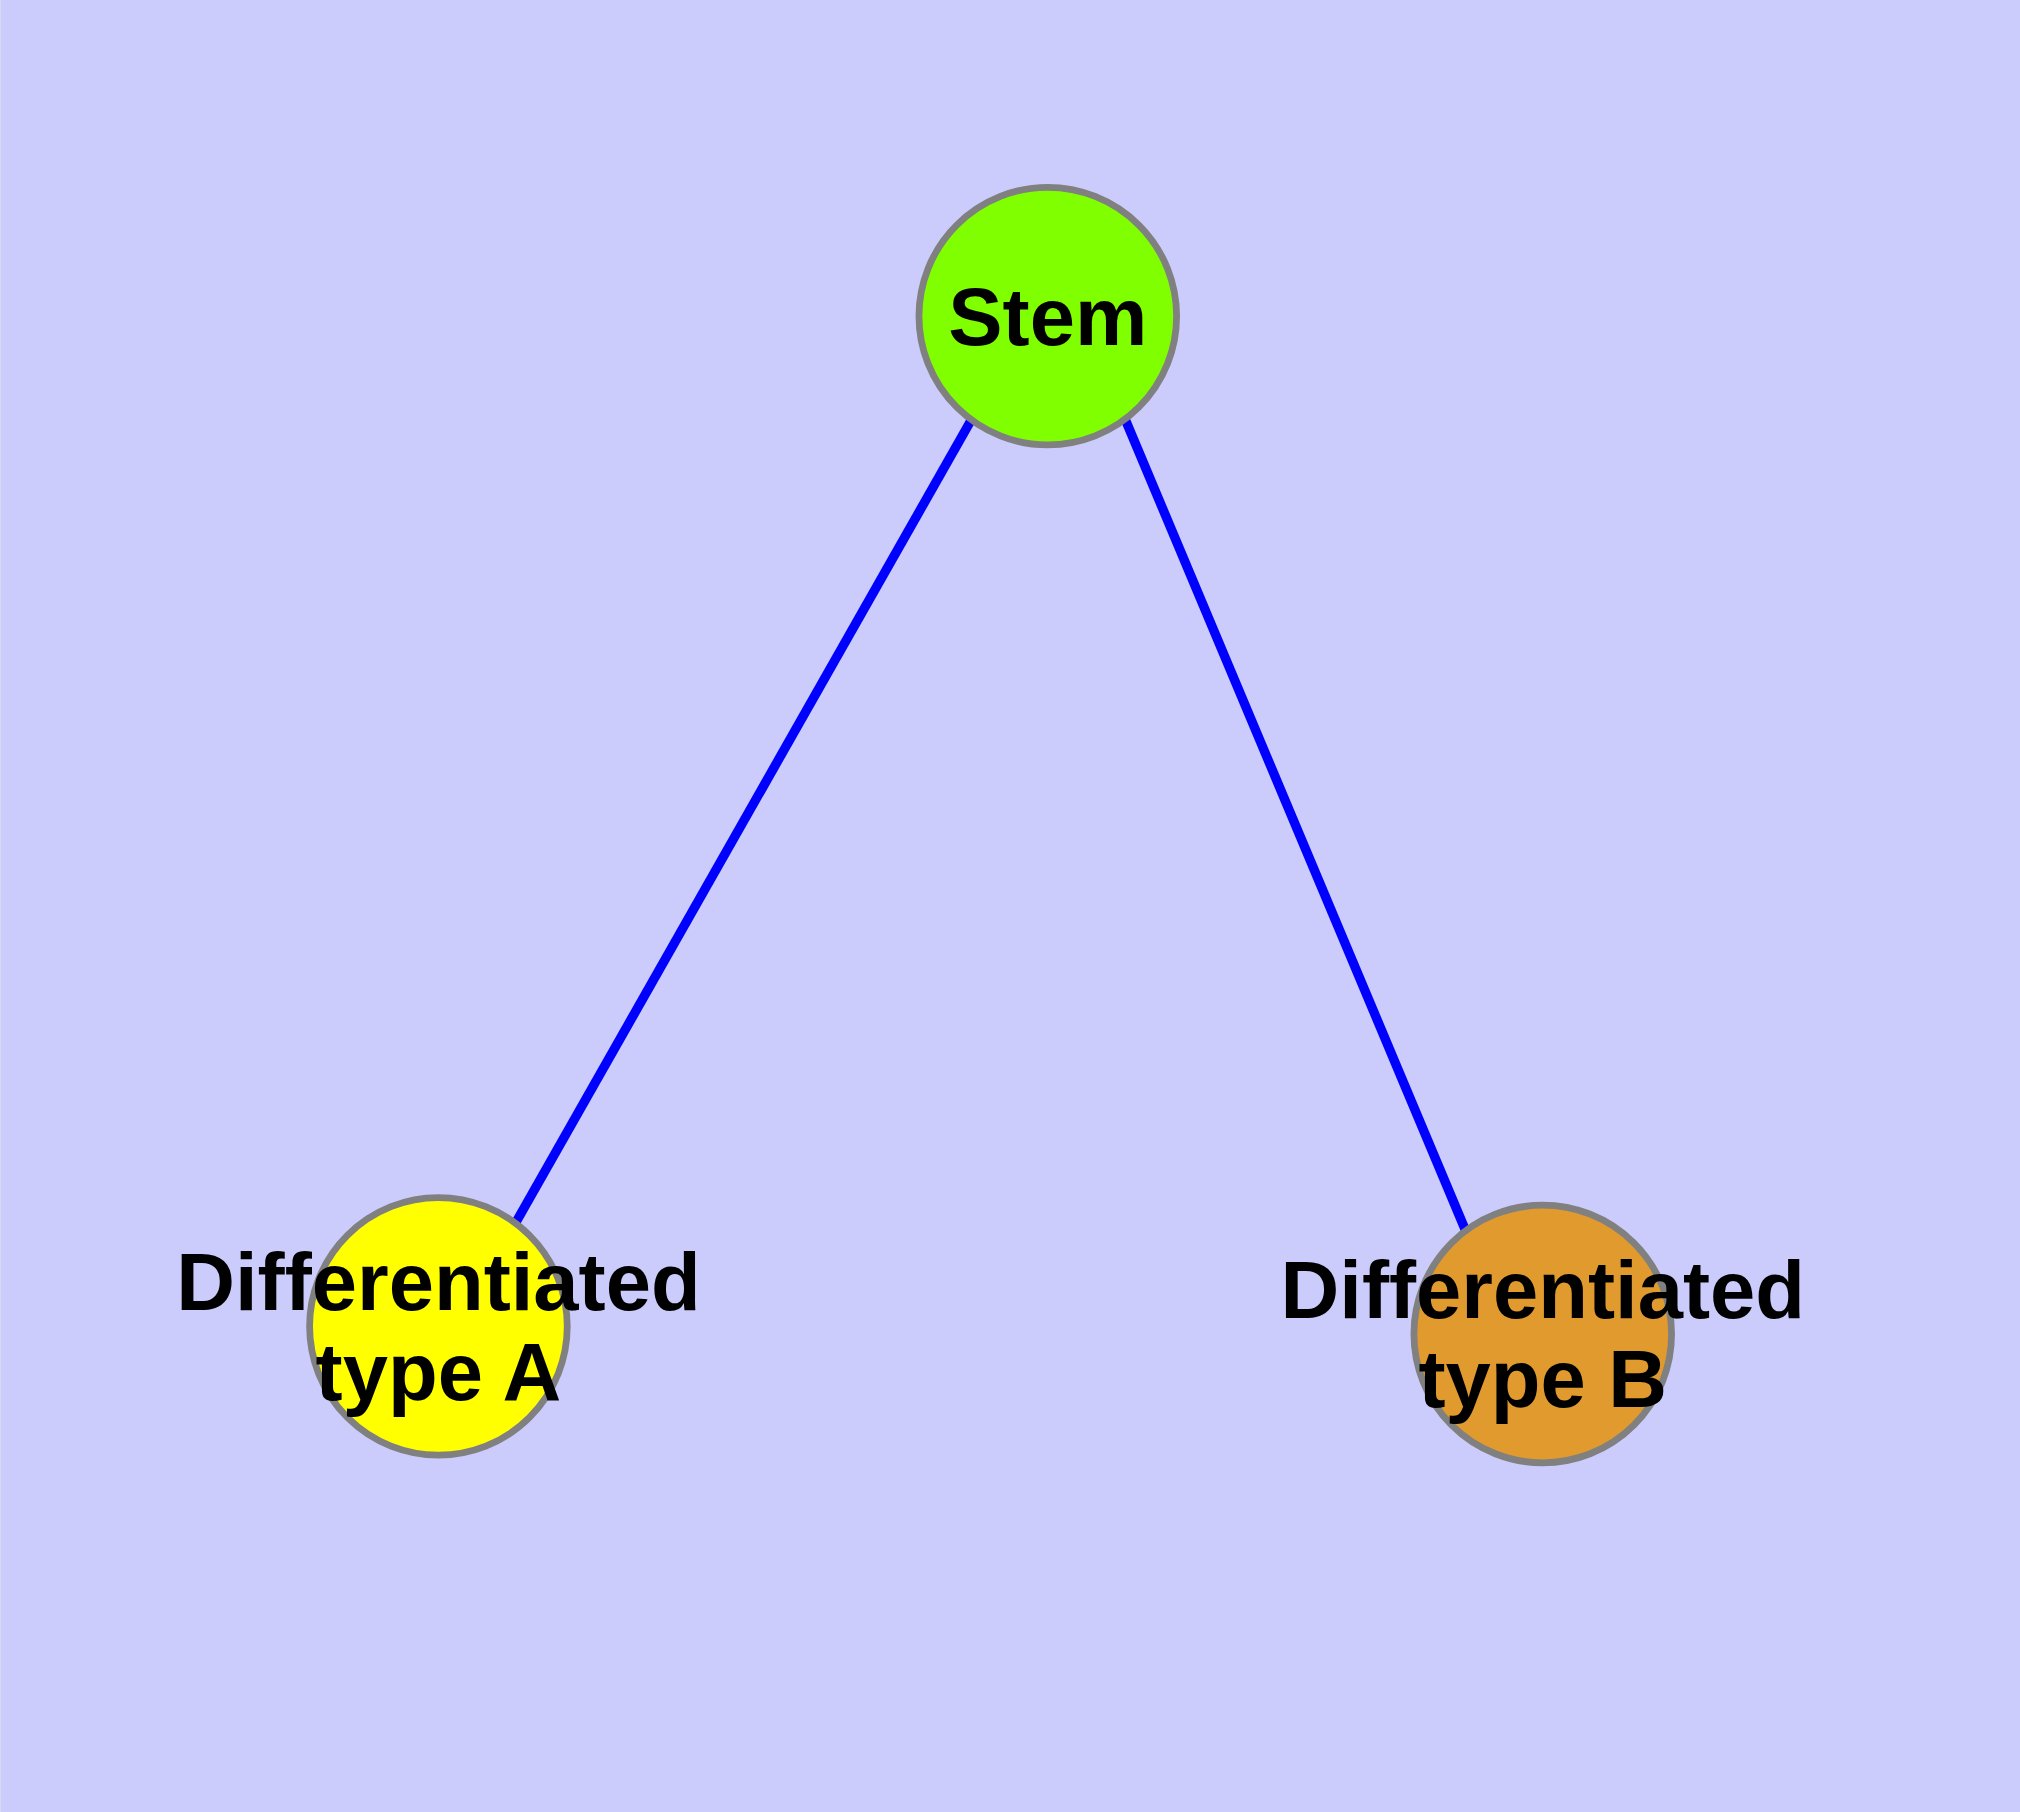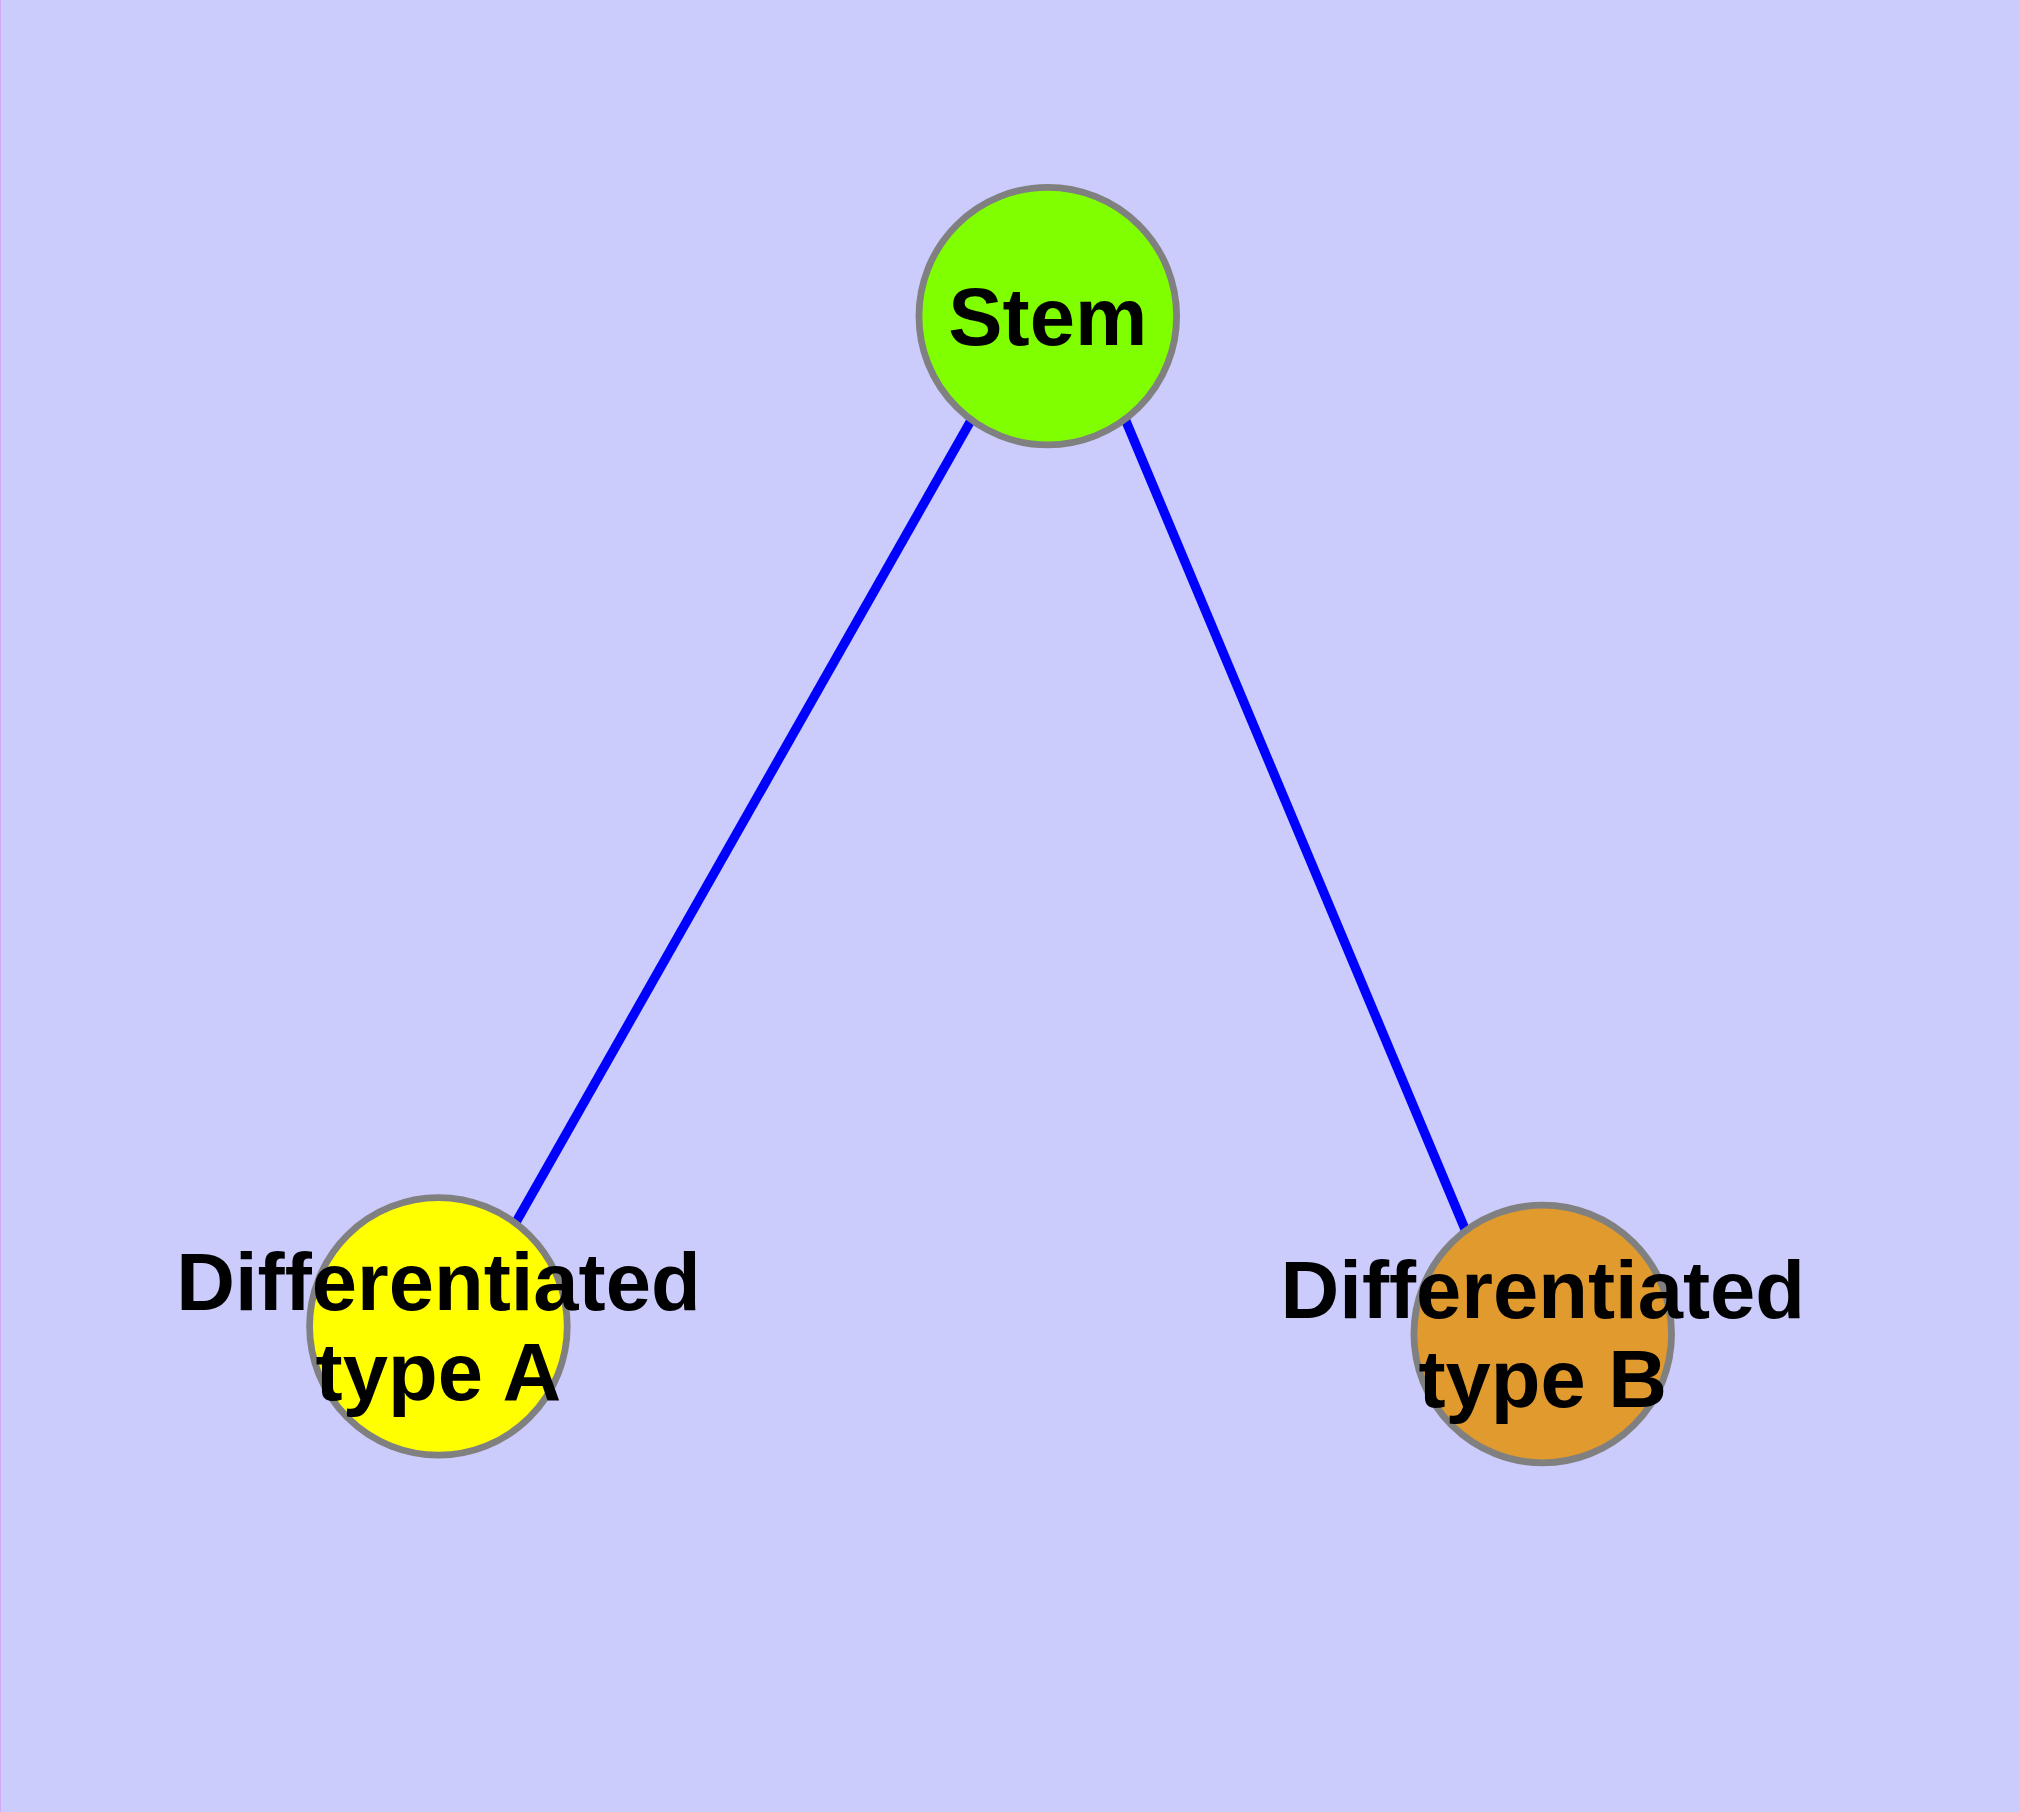--- a/index.html
+++ b/index.html
@@ -6,21 +6,21 @@
   html, body {
     margin: 0;
     padding: 0;
     background: #ccccfc;
   }
   #canvas-wrap {
     position: relative;
     width: 2021px;
     height: 1812px;
     overflow: hidden;
-    background: #d946ef;
+    background: #fef9c3;
     font-family: "Liberation Sans", "DejaVu Sans", sans-serif;
   }
   #graph-svg {
     position: absolute;
     top: 0;
     left: 0;
     width: 2021px;
     height: 1812px;
     display: block;
   }

